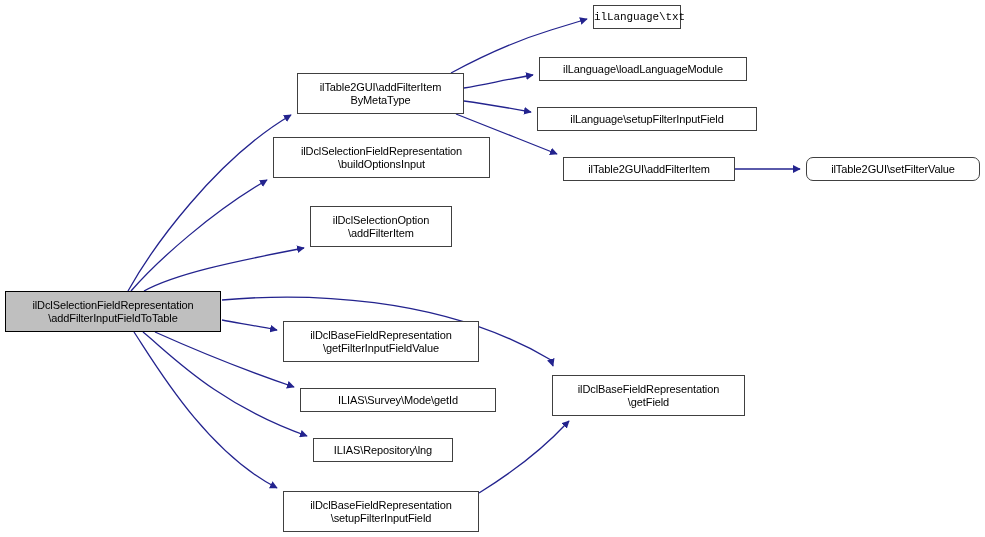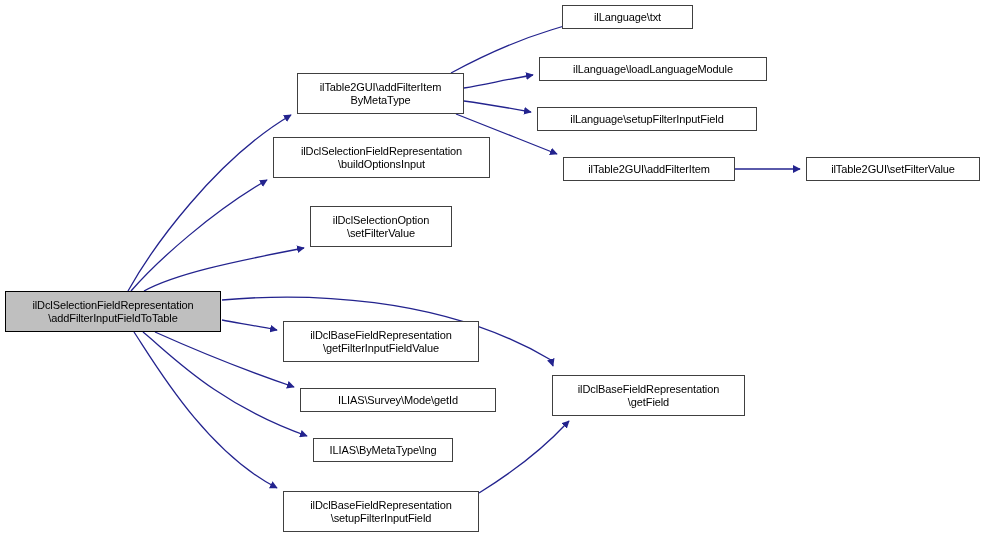--- a/index.html
+++ b/index.html
@@ -82,29 +82,29 @@
   </svg>
 
   <div id="nodes">
       <div class="node root" style="left: 5px; top: 291px; width: 216px; height: 41px;"><span class="label">ilDclSelectionFieldRepresentation
 \addFilterInputFieldToTable</span></div>
       <div class="node" style="left: 297px; top: 73px; width: 167px; height: 41px;"><span class="label">ilTable2GUI\addFilterItem
 ByMetaType</span></div>
       <div class="node" style="left: 273px; top: 137px; width: 217px; height: 41px;"><span class="label">ilDclSelectionFieldRepresentation
 \buildOptionsInput</span></div>
       <div class="node" style="left: 310px; top: 206px; width: 142px; height: 41px;"><span class="label">ilDclSelectionOption
-\setFilterValue</span></div>
+\addFilterItem</span></div>
       <div class="node" style="left: 283px; top: 321px; width: 196px; height: 41px;"><span class="label">ilDclBaseFieldRepresentation
 \getFilterInputFieldValue</span></div>
       <div class="node" style="left: 300px; top: 388px; width: 196px; height: 24px;"><span class="label">ILIAS\Survey\Mode\getId</span></div>
-      <div class="node" style="left: 313px; top: 438px; width: 140px; height: 24px;"><span class="label">ILIAS\ByMetaType\lng</span></div>
+      <div class="node" style="left: 313px; top: 438px; width: 140px; height: 24px;"><span class="label">ILIAS\Repository\lng</span></div>
       <div class="node" style="left: 283px; top: 491px; width: 196px; height: 41px;"><span class="label">ilDclBaseFieldRepresentation
 \setupFilterInputField</span></div>
-      <div class="node" style="left: 562px; top: 5px; width: 131px; height: 24px;"><span class="label">ilLanguage\txt</span></div>
-      <div class="node" style="left: 539px; top: 57px; width: 228px; height: 24px;"><span class="label">ilLanguage\loadLanguageModule</span></div>
+      <div class="node" style="left: 593px; top: 5px; width: 88px; height: 24px; font-family: Liberation Mono, monospace;"><span class="label">ilLanguage\txt</span></div>
+      <div class="node" style="left: 539px; top: 57px; width: 208px; height: 24px;"><span class="label">ilLanguage\loadLanguageModule</span></div>
       <div class="node" style="left: 537px; top: 107px; width: 220px; height: 24px;"><span class="label">ilLanguage\setupFilterInputField</span></div>
       <div class="node" style="left: 563px; top: 157px; width: 172px; height: 24px;"><span class="label">ilTable2GUI\addFilterItem</span></div>
-      <div class="node" style="left: 806px; top: 157px; width: 174px; height: 24px;"><span class="label">ilTable2GUI\setFilterValue</span></div>
+      <div class="node" style="left: 806px; top: 157px; width: 174px; height: 24px; border-radius: 7px;"><span class="label">ilTable2GUI\setFilterValue</span></div>
       <div class="node" style="left: 552px; top: 375px; width: 193px; height: 41px;"><span class="label">ilDclBaseFieldRepresentation
 \getField</span></div>
     </div>
 
 </div>
 
 </body></html>

